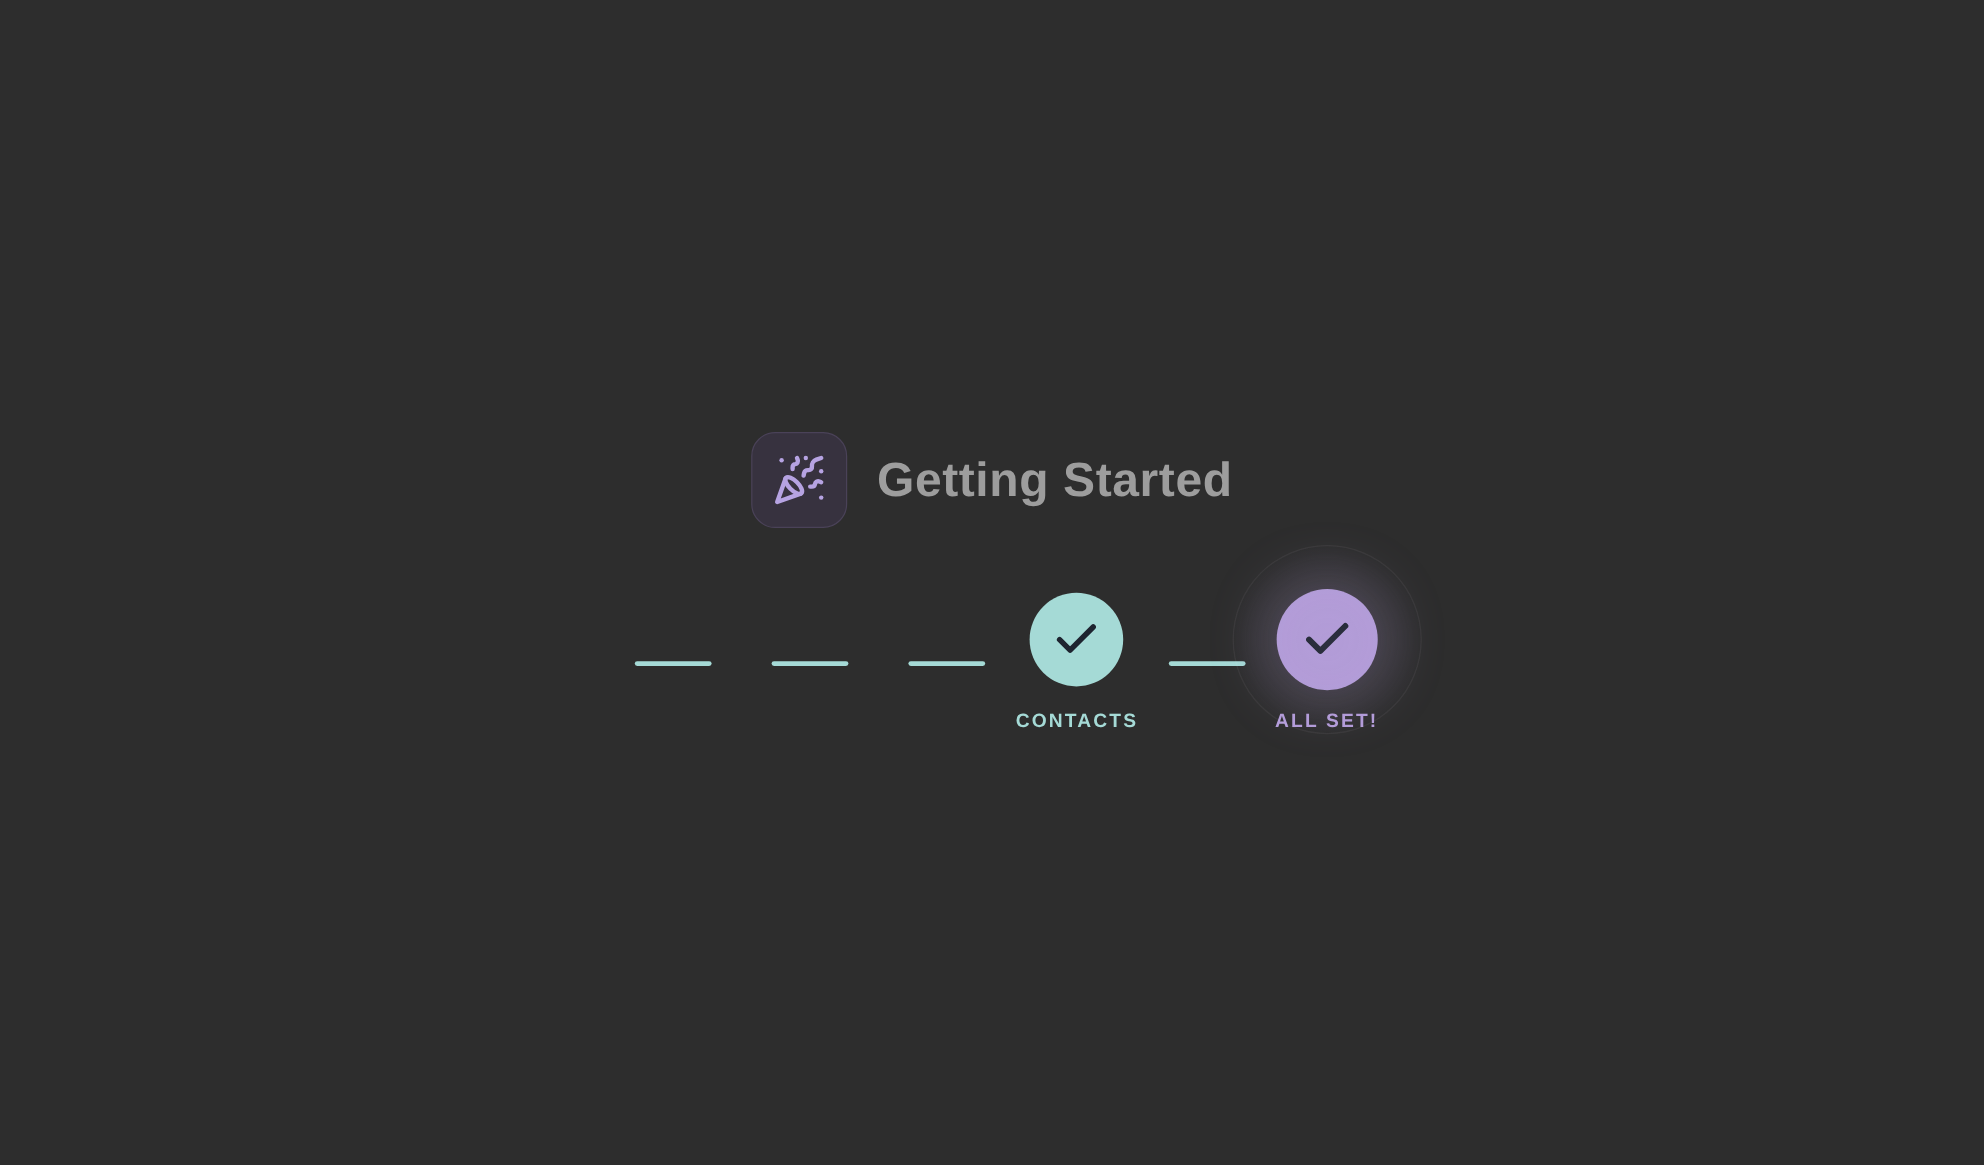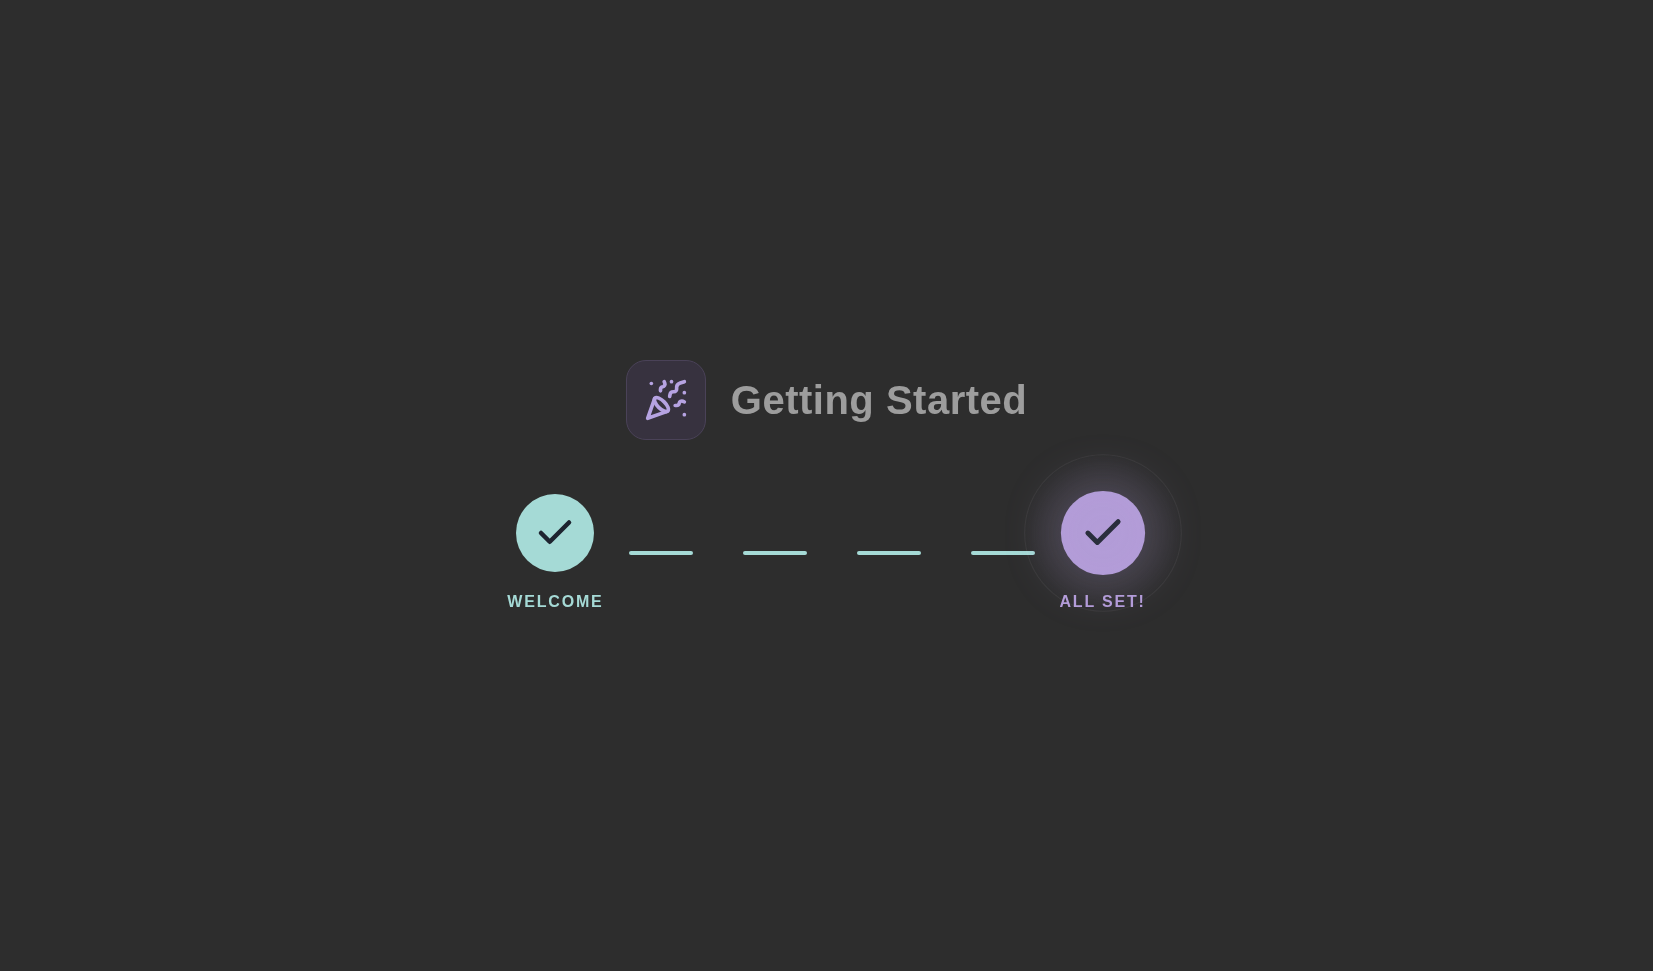--- a/index.html
+++ b/index.html
@@ -123,37 +123,37 @@
         <path d="M11 13c1.93 1.93 2.83 4.17 2 5-.83.83-3.07-.07-5-2-1.93-1.93-2.83-4.17-2-5 .83-.83 3.07.07 5 2Z"></path>
       </svg>
     </div>
     <div class="header-text">
       <div class="page-title">Getting Started</div>
     </div>
   </div>
 
   <div class="stepper">
 
-    <div class="step" data-state="completed">
-      <div class="circle">
-        <svg width="42" height="42" viewBox="0 0 24 24" fill="none" stroke="currentColor" stroke-width="2.6" stroke-linecap="round" stroke-linejoin="round">
-            <path d="M20 6 9 17l-5-5"></path>
-          </svg>
-      </div>
-      <div class="step-label">WELCOME</div>
-    </div>
 
     <div class="connector"></div>
 
 
     <div class="connector"></div>
 
 
     <div class="connector"></div>
 
+    <div class="step" data-state="completed">
+      <div class="circle">
+        <svg width="42" height="42" viewBox="0 0 24 24" fill="none" stroke="currentColor" stroke-width="2.6" stroke-linecap="round" stroke-linejoin="round">
+            <path d="M20 6 9 17l-5-5"></path>
+          </svg>
+      </div>
+      <div class="step-label">CONTACTS</div>
+    </div>
 
     <div class="connector"></div>
 
     <div class="step" data-state="active">
       <div class="circle">
         <svg width="42" height="42" viewBox="0 0 24 24" fill="none" stroke="currentColor" stroke-width="2.6" stroke-linecap="round" stroke-linejoin="round">
             <path d="M20 6 9 17l-5-5"></path>
           </svg>
       </div>
       <div class="step-label">ALL SET!</div>

